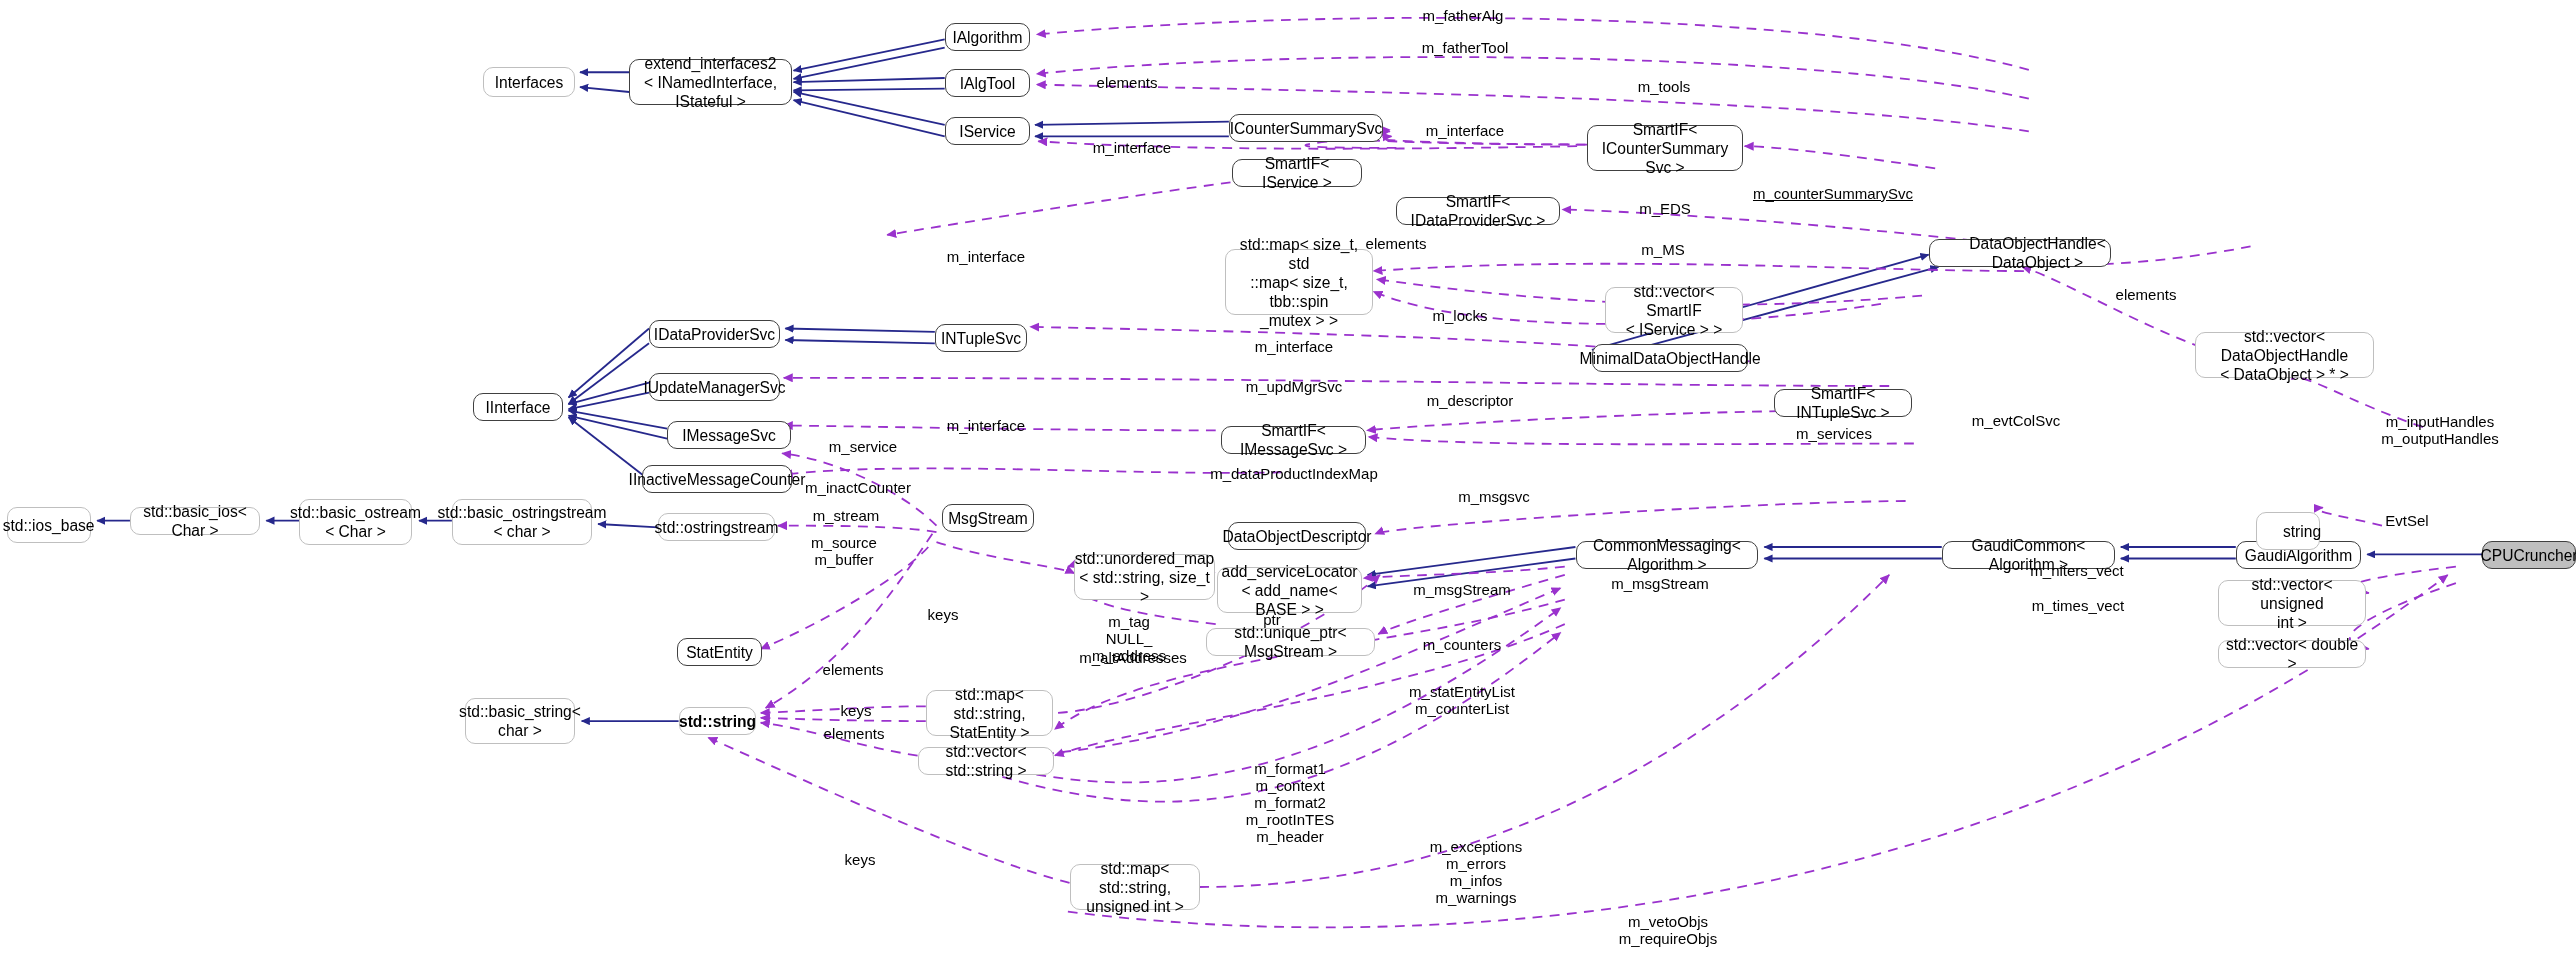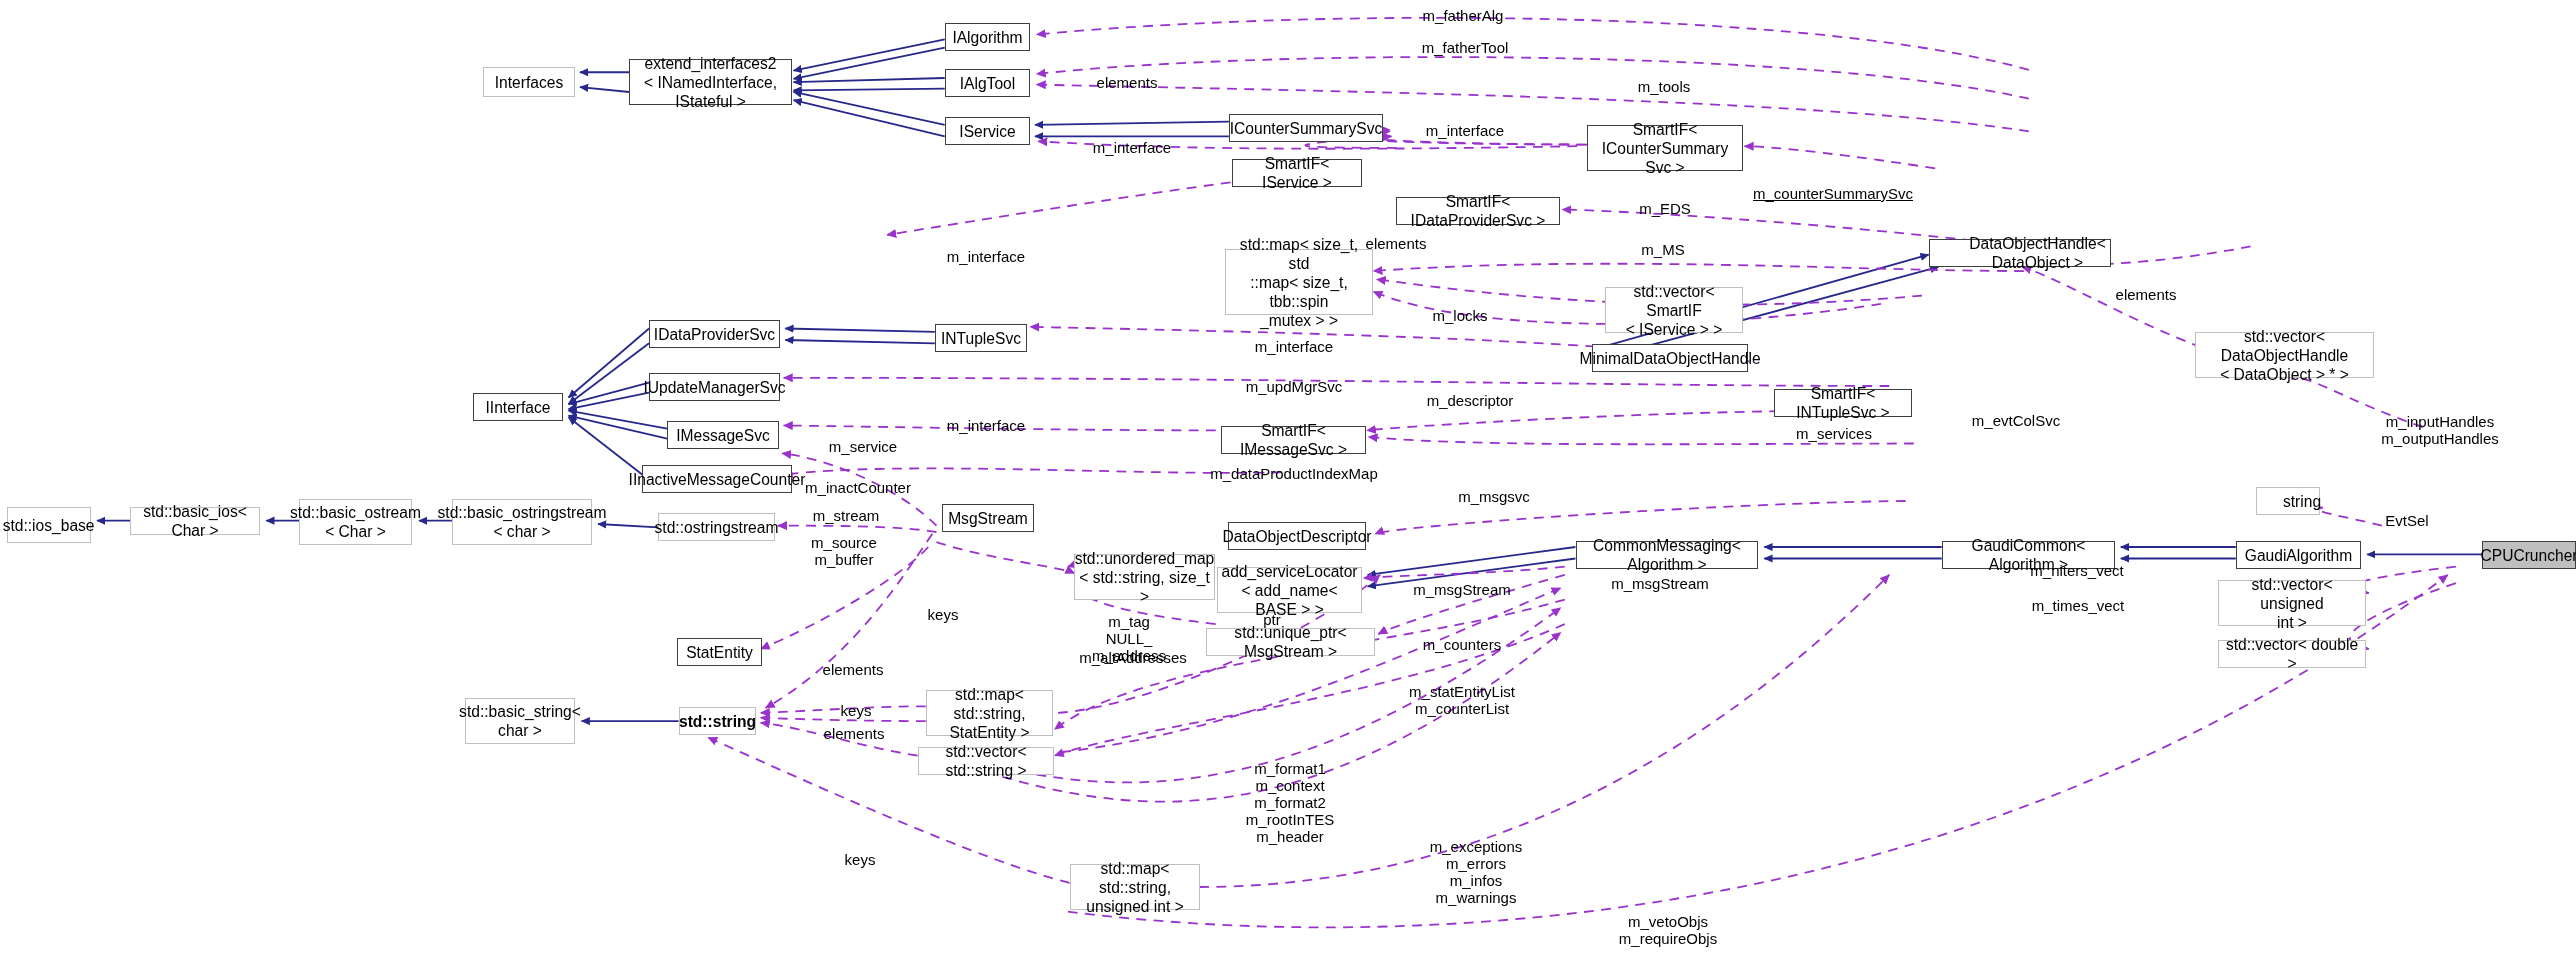--- a/index.html
+++ b/index.html
@@ -25,20 +25,21 @@
     align-items:center;
     justify-content:center;
     text-align:center;
     background:#ffffff;
     color:#000000;
     font-size:15.6px;
     line-height:19px;
     white-space:pre-line;
     padding:1.6px 5px;
     z-index:5;
+    border-radius:10px;
   }
   
   .node.cls{ border:1.6px solid #404040; }
   
   .node.ext{ border:0.8px solid #bfbfbf; }
   
   .node.focus{ border:1.6px solid #404040; background:#bfbfbf; }
   .lbl{
     position:absolute;
     font-size:15px;
@@ -169,38 +170,38 @@
 _mutex &gt; &gt;</div>
     <div class="node ext" style="left: 1605px; top: 287px; width: 138px; height: 46px;">std::vector&lt; SmartIF
 &lt; IService &gt; &gt;</div>
     <div class="node cls" style="left: 1592px; top: 344px; width: 156px; height: 28px;">MinimalDataObjectHandle</div>
     <div class="node ext" style="left: 2195px; top: 332px; width: 179px; height: 46px;">std::vector&lt; DataObjectHandle
 &lt; DataObject &gt; * &gt;</div>
     <div class="node cls" style="left: 649px; top: 320px; width: 131px; height: 28px;">IDataProviderSvc</div>
     <div class="node cls" style="left: 935px; top: 324px; width: 92px; height: 28px;">INTupleSvc</div>
     <div class="node cls" style="left: 649px; top: 373px; width: 131px; height: 28px;">IUpdateManagerSvc</div>
     <div class="node cls" style="left: 473px; top: 393px; width: 90px; height: 28px;">IInterface</div>
-    <div class="node cls" style="left: 667px; top: 421px; width: 112px; height: 28px;">IMessageSvc</div>
+    <div class="node cls" style="left: 667px; top: 421px; width: 124px; height: 28px;">IMessageSvc</div>
     <div class="node cls" style="left: 1774px; top: 389px; width: 138px; height: 28px;">SmartIF&lt; INTupleSvc &gt;</div>
     <div class="node cls" style="left: 1221px; top: 426px; width: 145px; height: 28px;">SmartIF&lt; IMessageSvc &gt;</div>
     <div class="node cls" style="left: 642px; top: 465px; width: 150px; height: 28px;">IInactiveMessageCounter</div>
     <div class="node ext" style="left: 6.6px; top: 507px; width: 84px; height: 36px;">std::ios_base</div>
     <div class="node ext" style="left: 130px; top: 507px; width: 130px; height: 28px;">std::basic_ios&lt; Char &gt;</div>
     <div class="node ext" style="left: 299px; top: 499px; width: 113px; height: 46px;">std::basic_ostream
 &lt; Char &gt;</div>
     <div class="node ext" style="left: 452px; top: 499px; width: 140px; height: 46px;">std::basic_ostringstream
 &lt; char &gt;</div>
     <div class="node ext" style="left: 658px; top: 513px; width: 117px; height: 28px;">std::ostringstream</div>
     <div class="node cls" style="left: 942px; top: 504px; width: 92px; height: 28px;">MsgStream</div>
     <div class="node cls" style="left: 1228px; top: 522px; width: 138px; height: 28px;">DataObjectDescriptor</div>
     <div class="node cls" style="left: 1576px; top: 541px; width: 182px; height: 28px;">CommonMessaging&lt; Algorithm &gt;</div>
     <div class="node cls" style="left: 1942px; top: 541px; width: 173px; height: 28px;">GaudiCommon&lt; Algorithm &gt;</div>
     <div class="node cls" style="left: 2236px; top: 541px; width: 125px; height: 28px;">GaudiAlgorithm</div>
     <div class="node focus" style="left: 2482px; top: 541px; width: 94px; height: 28px;">CPUCruncher</div>
-    <div class="node ext" style="left: 2256px; top: 487px; width: 64px; height: 28px; padding-left: 33px;">string</div>
+    <div class="node ext" style="left: 2256px; top: 512px; width: 64px; height: 38px; padding-left: 33px;">string</div>
     <div class="node ext" style="left: 1074px; top: 554px; width: 141px; height: 46px;">std::unordered_map
 &lt; std::string, size_t &gt;</div>
     <div class="node ext" style="left: 1217px; top: 567px; width: 145px; height: 46px;">add_serviceLocator
 &lt; add_name&lt; BASE &gt; &gt;</div>
     <div class="node ext" style="left: 1206px; top: 628px; width: 169px; height: 28px;">std::unique_ptr&lt; MsgStream &gt;</div>
     <div class="node ext" style="left: 2218px; top: 580px; width: 148px; height: 46px;">std::vector&lt; unsigned
 int &gt;</div>
     <div class="node ext" style="left: 2218px; top: 640px; width: 148px; height: 28px;">std::vector&lt; double &gt;</div>
     <div class="node cls" style="left: 677px; top: 638px; width: 85px; height: 28px;">StatEntity</div>
     <div class="node ext" style="left: 465px; top: 698px; width: 110px; height: 46px;">std::basic_string&lt;

